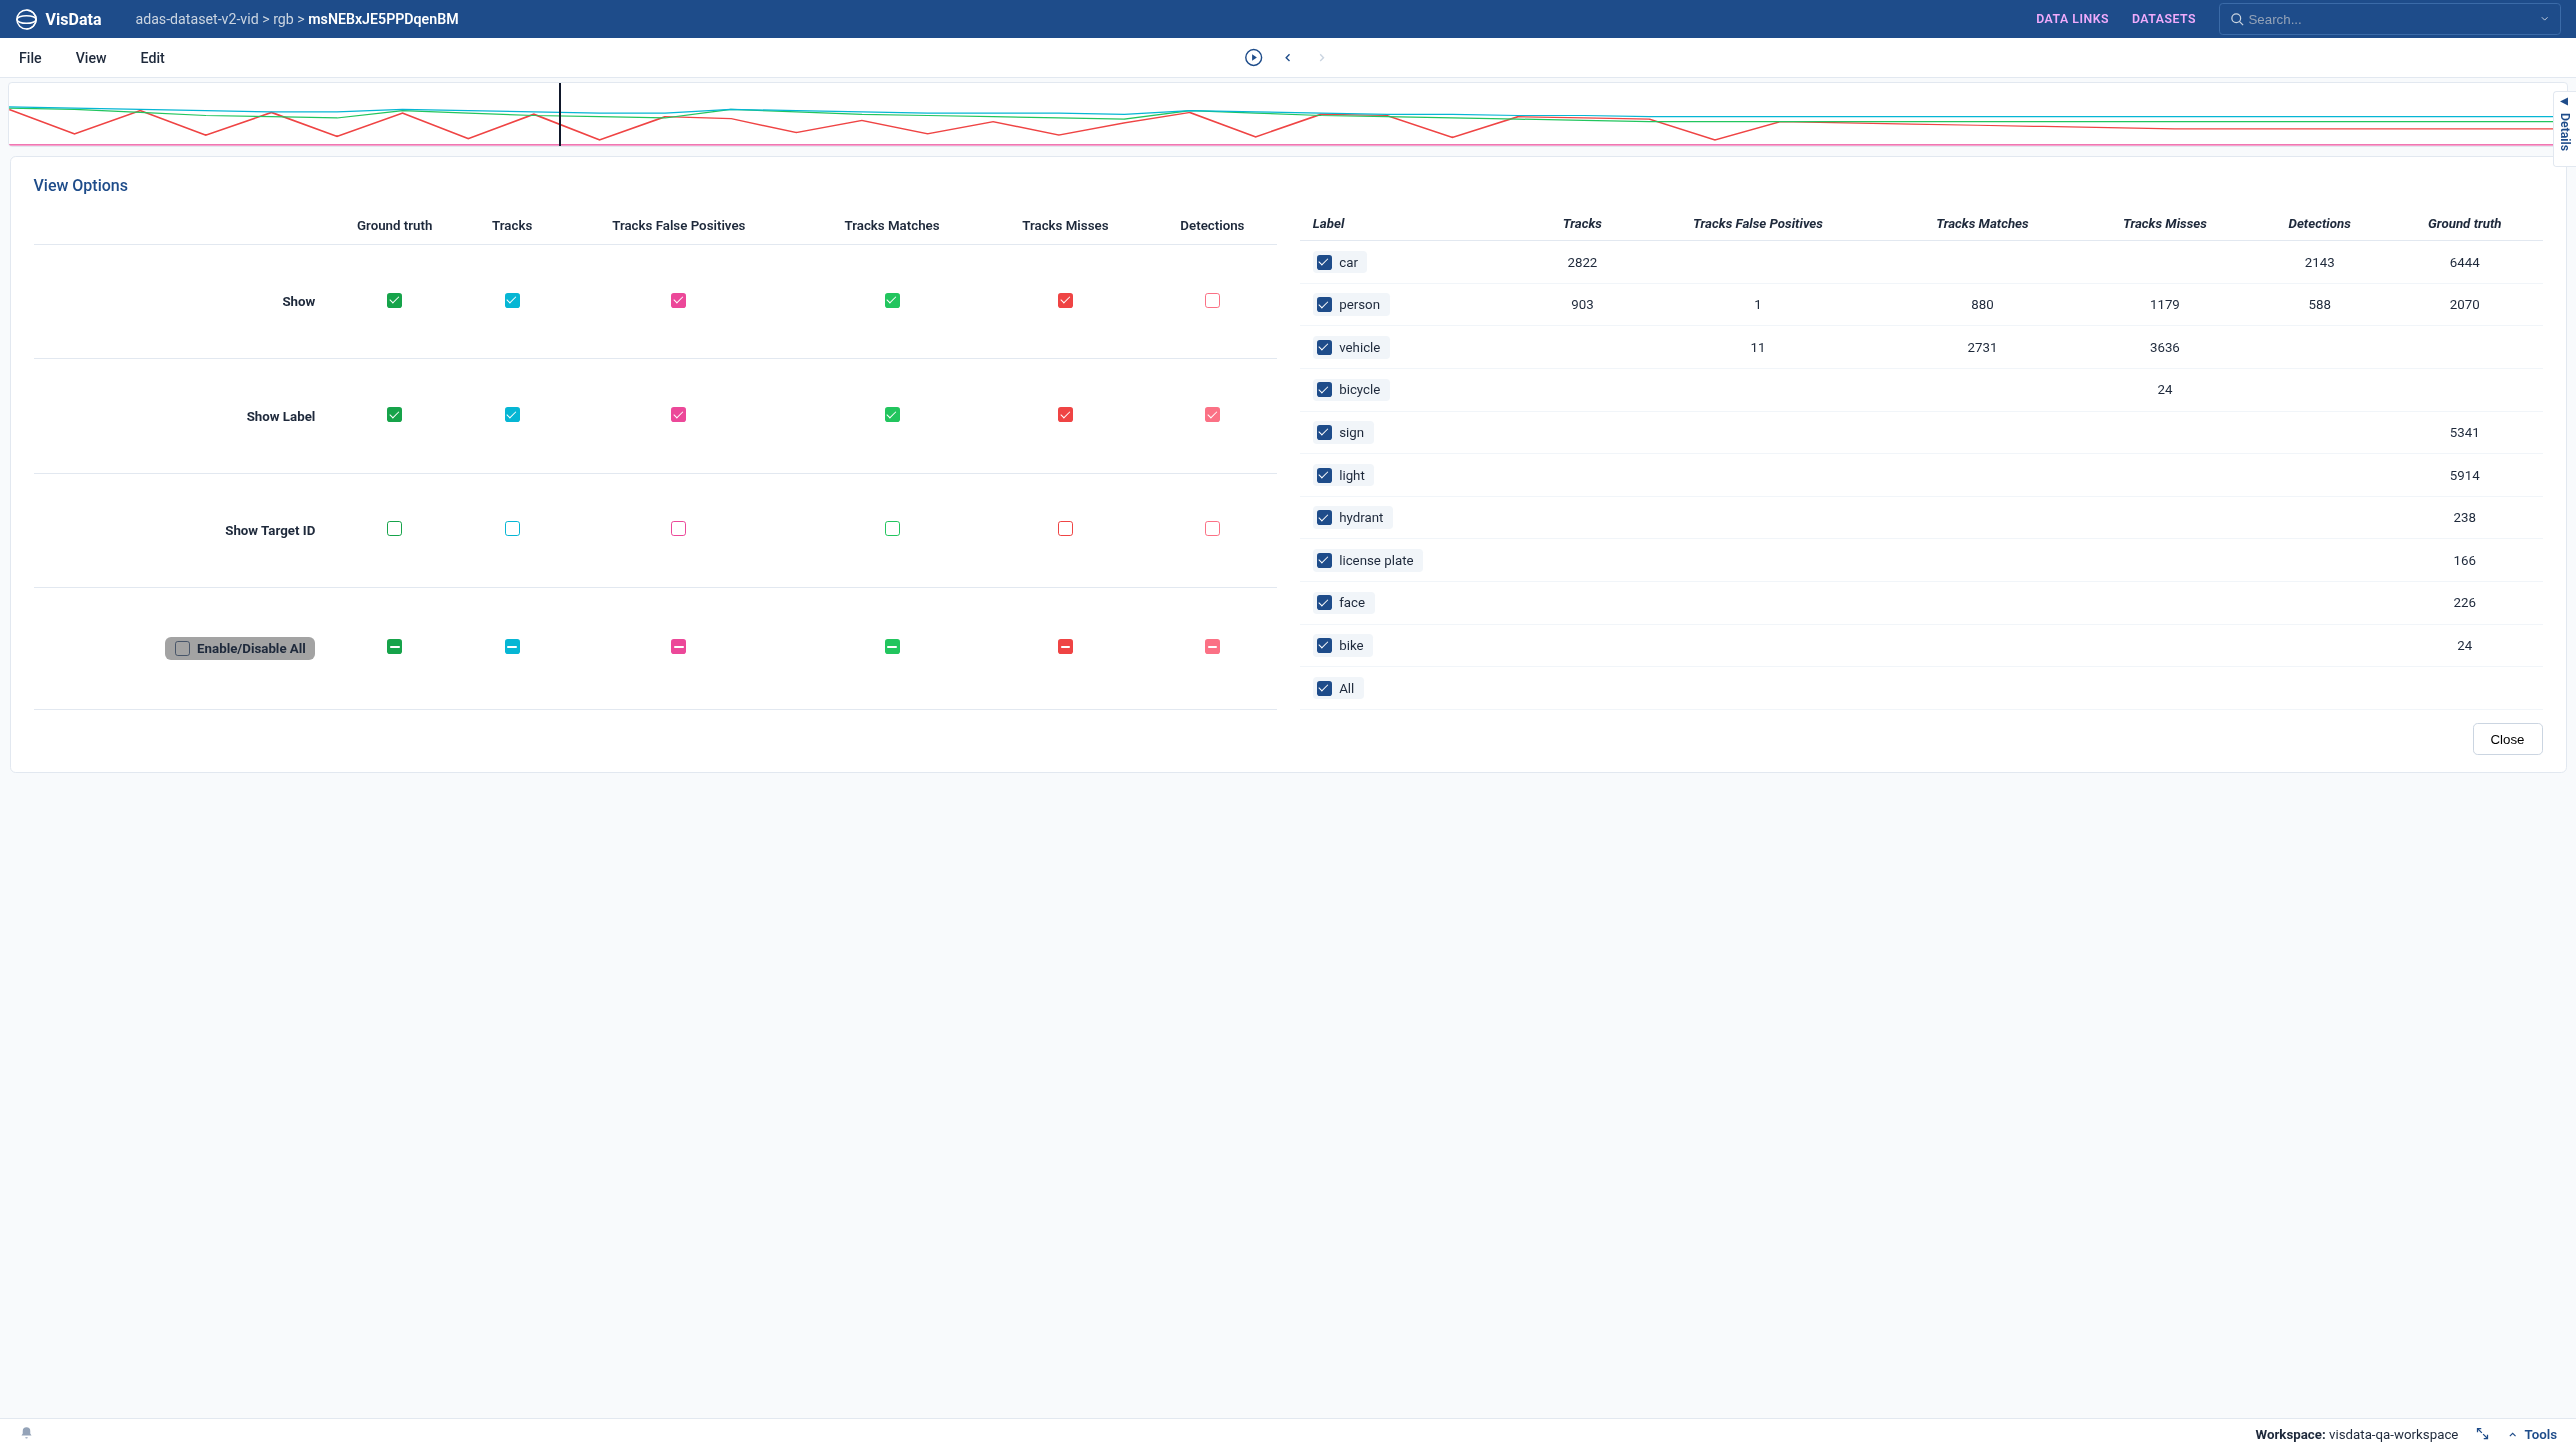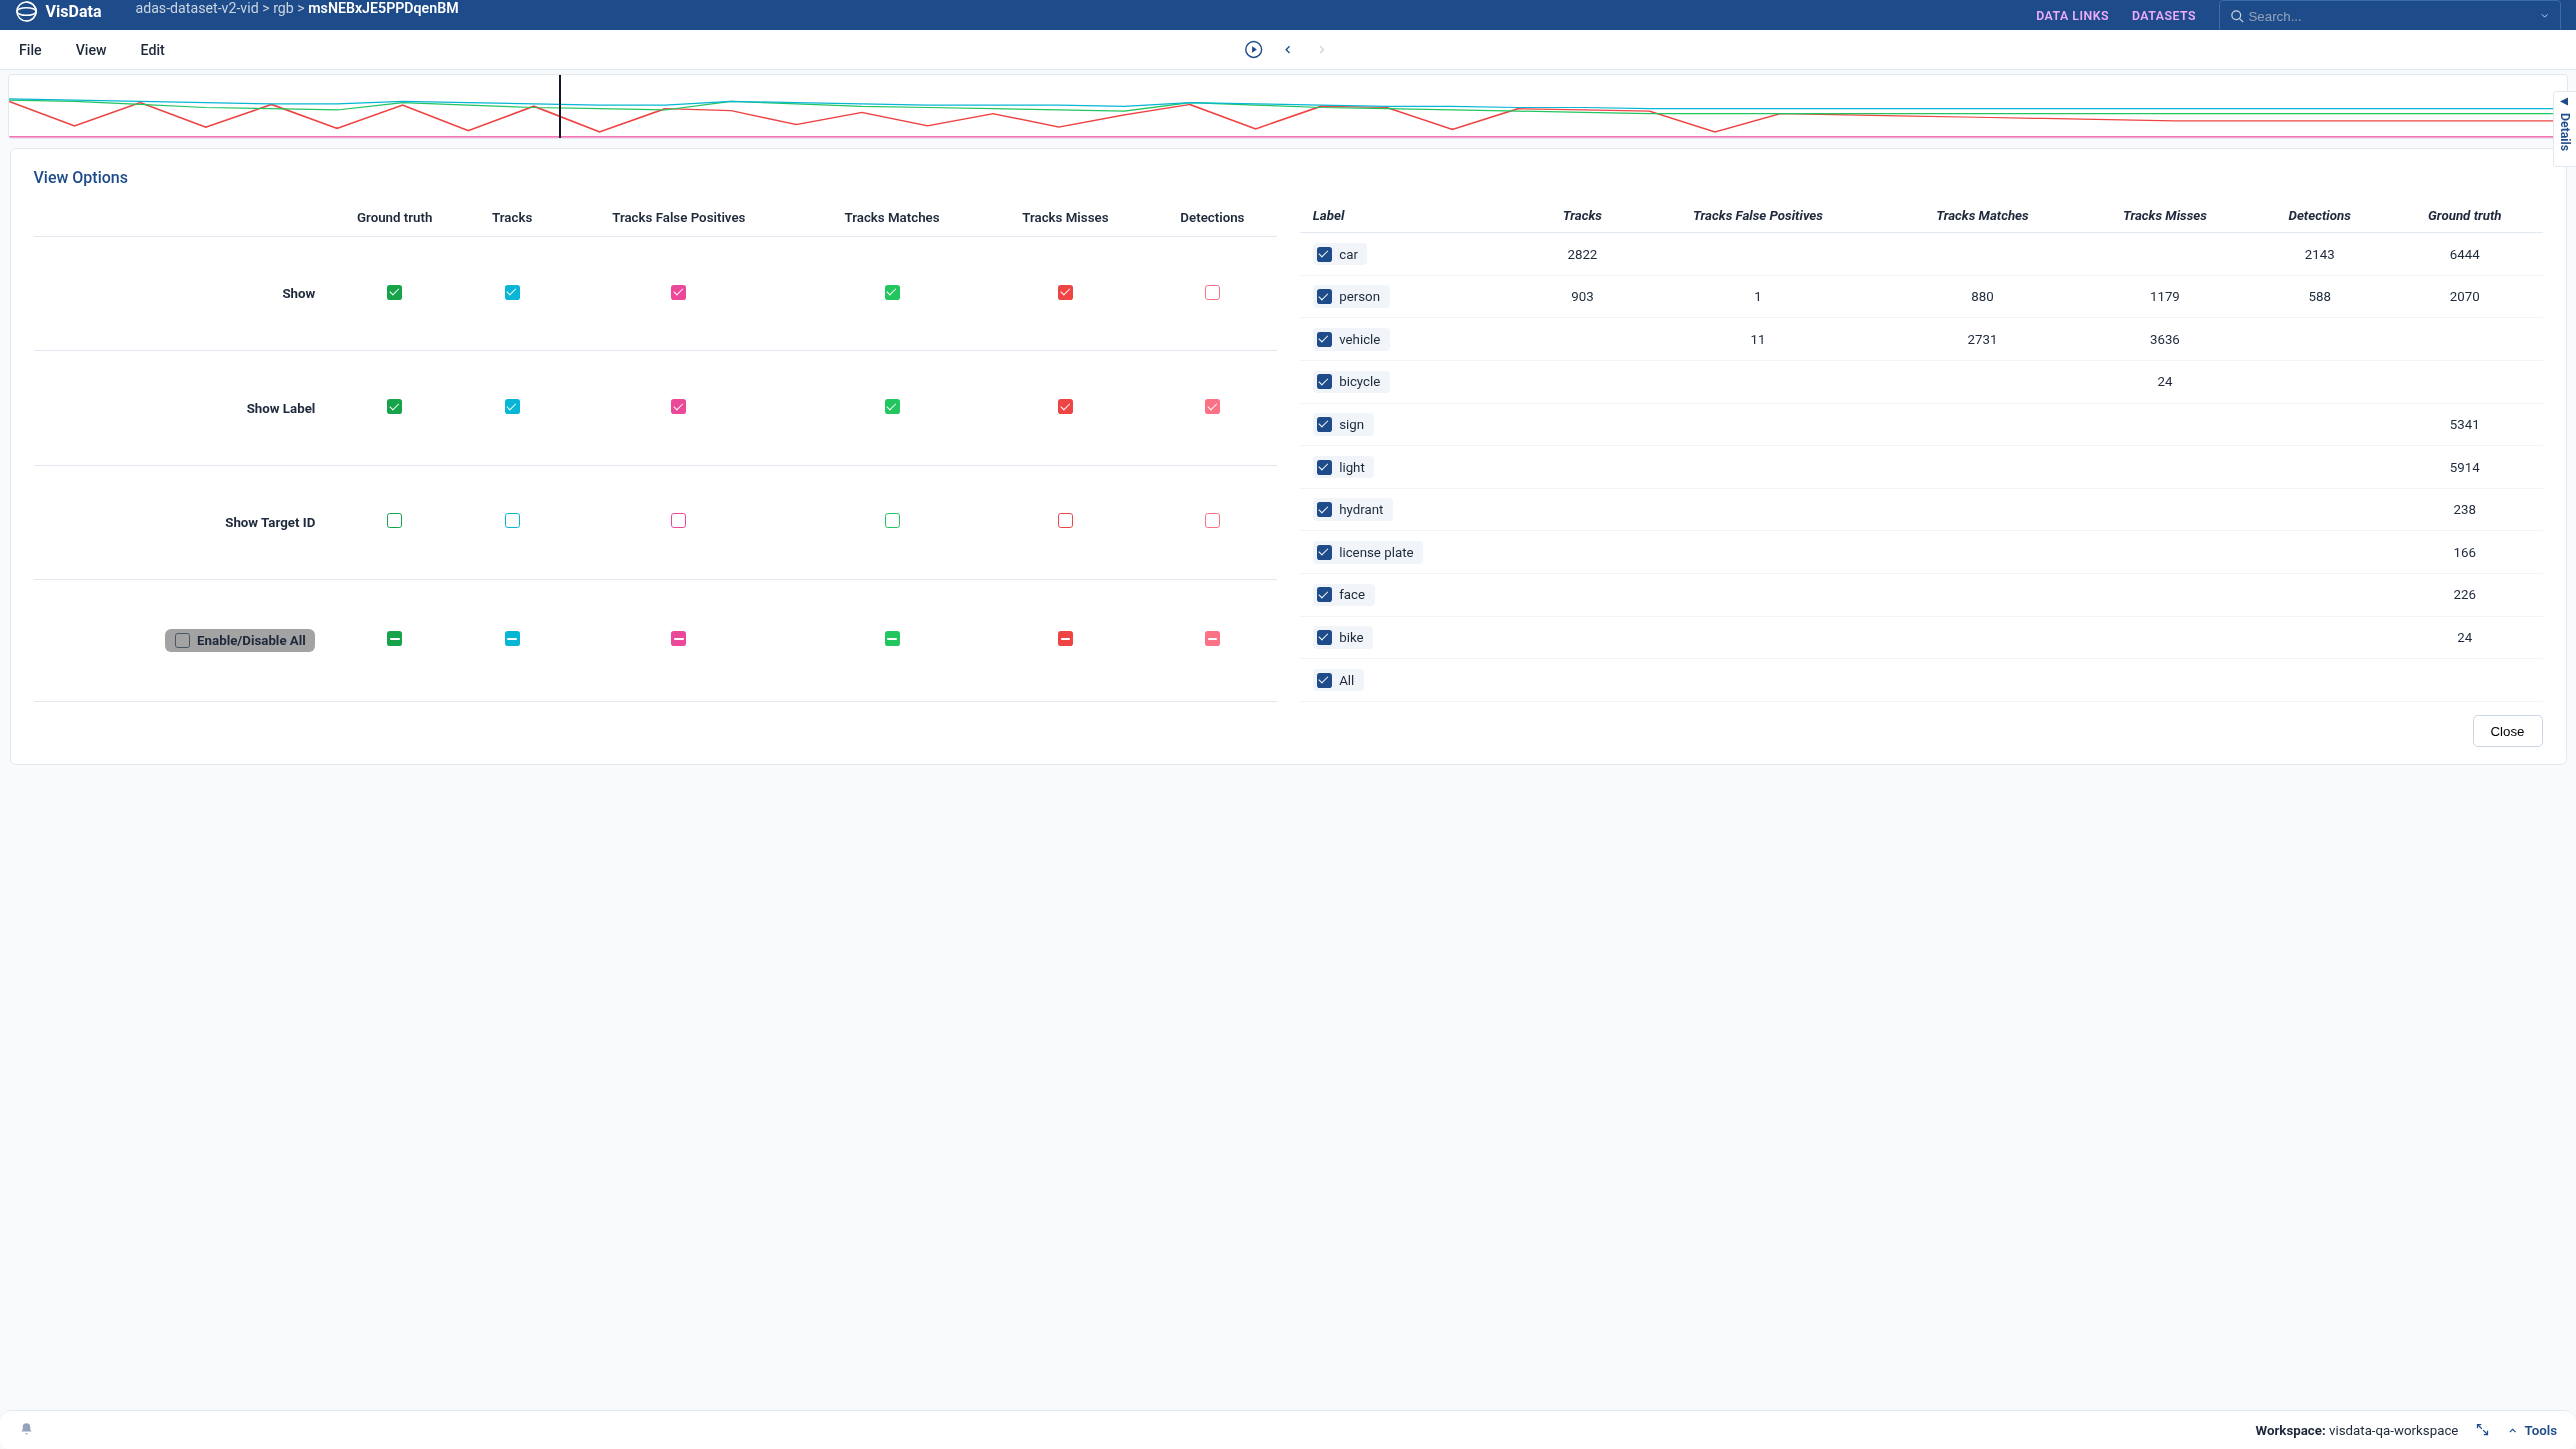--- a/index.html
+++ b/index.html
@@ -9,23 +9,23 @@
   color: #1e293b;
   background: #f8fafc;
   width: 2576px;
   height: 1450px;
   transform-origin: top left;
   position: relative;
 }
 
 .navbar {
   background: #1e4c8a;
-  height: 30px;
+  height: 38px;
   display: flex;
-  align-items: flex-start;
+  align-items: center;
   padding: 0 15px;
   color: #fff;
 }
 .nav-logo { display: flex; align-items: center; gap: 7.6px; font-weight: 700; font-size: 16px; }
 .nav-logo svg { width: 23px; height: 23px; }
 .breadcrumb { margin-left: 34px; font-size: 14.2px; color: #cbd5e1; }
 .breadcrumb .current { color: #fff; font-weight: 600; }
 .nav-right { margin-left: auto; display: flex; align-items: center; gap: 23px; }
 .nav-link { color: #f0abfc; font-size: 12.3px; font-weight: 600; letter-spacing: 0.5px; cursor: pointer; }
 .search-box {
@@ -121,23 +121,23 @@
 .stats-table thead th:first-child { text-align: left; padding-left: 13.3px;}
 .stats-table tbody td { text-align: center; padding: 9.5px 5.7px; border-bottom: 0.9px solid #f1f5f9; }
 .stats-table tbody td:first-child { text-align: left; padding-left: 13.3px; }
 .label-pill { display:inline-flex; align-items:center; gap:7.6px; background:#f1f5f9; padding:3.8px 9.5px 3.8px 3.8px; border-radius:3.8px; }
 
 .panel-footer { display:flex; justify-content:flex-end; margin-top: 13.3px; }
 .btn { border:0.9px solid #cbd5e1; border-radius:4.7px; background:#fff; padding:7.6px 17px; font-size:13.3px; cursor:pointer; }
 
 
 .statusbar {
-  position:absolute; bottom:0; left:0; right:0; height:40px;
+  position:absolute; bottom:0; left:0; right:0; height:32px;
   background:#fff; border-top:0.9px solid #e2e8f0;
-  display:flex; align-items:center; padding: 12px 19px; gap: 17px; border-radius: 12px;
+  display:flex; align-items:center; padding: 12px 19px; gap: 17px;
 }
 .statusbar .spacer { flex:1; }
 .workspace-label { font-size: 13.3px; }
 .workspace-label b { font-weight:700; }
 .status-icon { color:#1e4c8a; cursor:pointer; }
 .tools-toggle { display:flex; align-items:center; gap:5.7px; color:#1e4c8a; font-weight:600; cursor:pointer; }
 
 </style>
 </head>
 <body>

